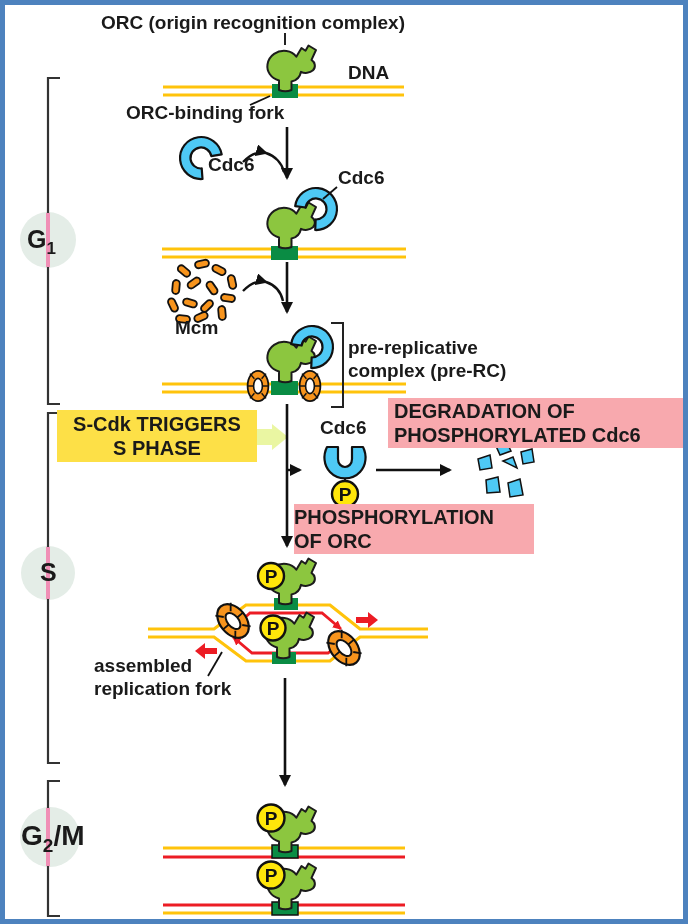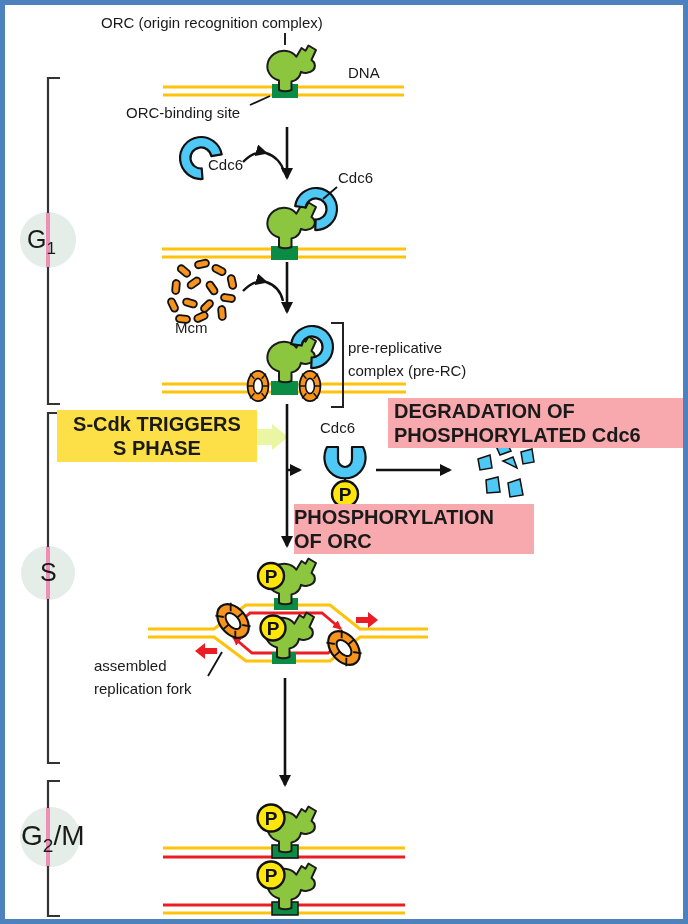--- a/index.html
+++ b/index.html
@@ -2,26 +2,26 @@
 <html><head>
 <meta charset="utf-8">
 <style>
   html,body{margin:0;padding:0;background:#ffffff;}
   .stage{
     position:relative;width:688px;height:924px;background:#ffffff;
     font-family:"Liberation Sans",sans-serif;color:#1a1a1a;overflow:hidden;
   }
   .frame{position:absolute;inset:0;border:5px solid #4d82be;pointer-events:none;z-index:50;}
   svg.gfx{position:absolute;left:0;top:0;z-index:1;}
-  .lbl{position:absolute;font-size:15px;line-height:23px;white-space:nowrap;z-index:10;}
+  .lbl{position:absolute;font-size:19px;line-height:23px;white-space:nowrap;z-index:10;font-weight:bold;}
   .box{position:absolute;font-weight:bold;font-size:20px;line-height:24px;z-index:10;white-space:nowrap;}
   .box.green{background:#fde047;}
   .box.pink{background:#f8a9ae;}
   .box.centered{text-align:center;}
-  .phase{position:absolute;font-weight:normal;font-size:25px;line-height:26px;z-index:10;white-space:nowrap;}
+  .phase{position:absolute;font-weight:bold;font-size:25px;line-height:26px;z-index:10;white-space:nowrap;}
   .phase sub{font-size:68%;}
 </style>
 </head>
 <body>
 
 <div class="stage">
 
   <svg class="gfx" width="688" height="924" viewBox="0 0 688 924">
     <defs>
       <marker id="ah" markerUnits="userSpaceOnUse" markerWidth="14" markerHeight="13" refX="10" refY="6" orient="auto">
@@ -168,21 +168,21 @@
       <text x="345" y="501">P</text>
       <circle cx="271" cy="818" r="13.5" fill="#ffe60a" stroke="#111" stroke-width="2.4"></circle>
       <text x="271" y="825">P</text>
       <circle cx="271" cy="875" r="13.5" fill="#ffe60a" stroke="#111" stroke-width="2.4"></circle>
       <text x="271" y="882">P</text>
     </g>
   </svg>
 
   <div class="lbl" style="left:101px;top:11px;">ORC (origin recognition complex)</div>
   <div class="lbl" style="left:348px;top:61px;">DNA</div>
-  <div class="lbl" style="left:126px;top:101px;">ORC-binding site</div>
+  <div class="lbl" style="left:126px;top:101px;">ORC-binding fork</div>
   <div class="lbl" style="left:208px;top:153px;">Cdc6</div>
   <div class="lbl" style="left:338px;top:166px;">Cdc6</div>
   <div class="lbl" style="left:175px;top:316px;">Mcm</div>
   <div class="lbl" style="left:348px;top:336px;">
     <div>pre-replicative</div>
     <div>complex (pre-RC)</div>
   </div>
 
   <div class="box green centered" style="left:57px;top:410px;width:200px;padding:2px 0;">
     <div>S-Cdk TRIGGERS</div>

